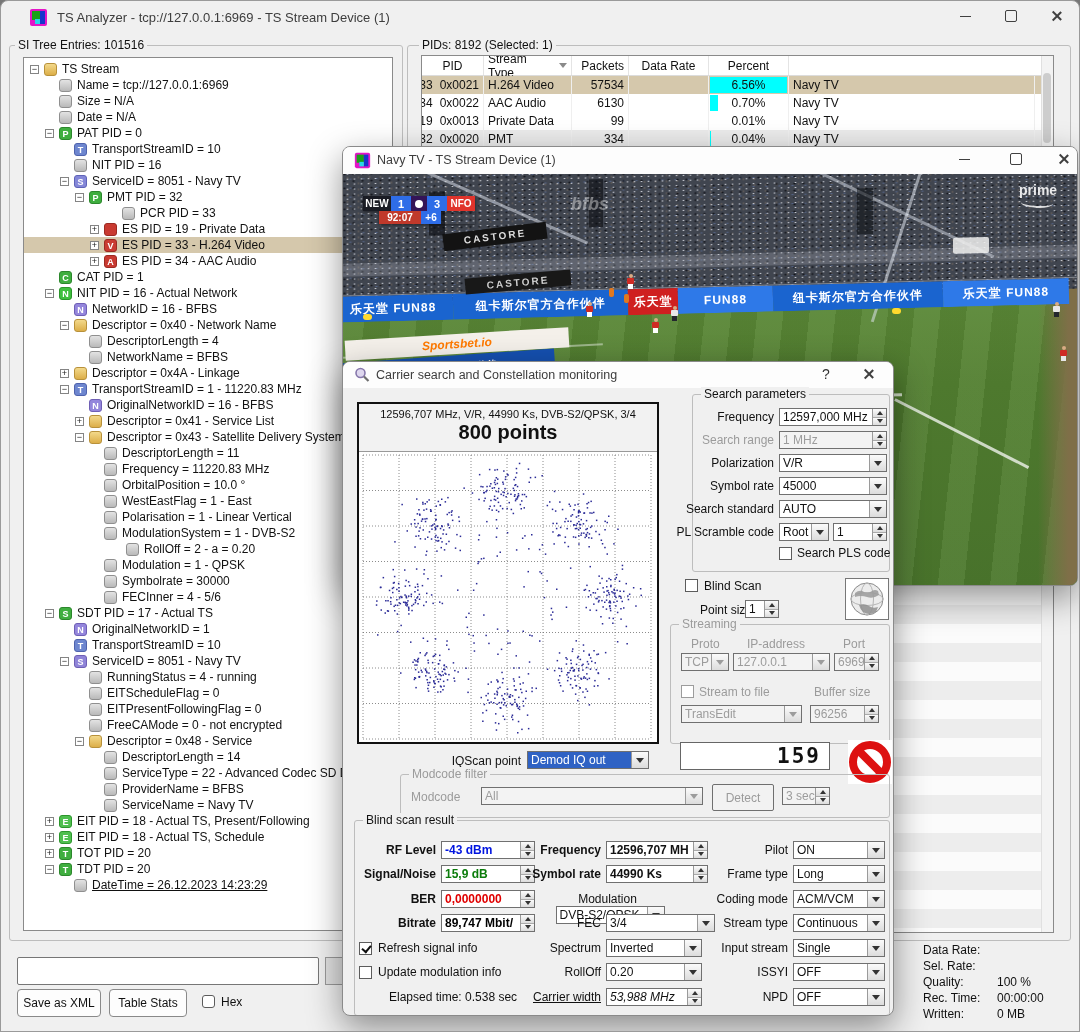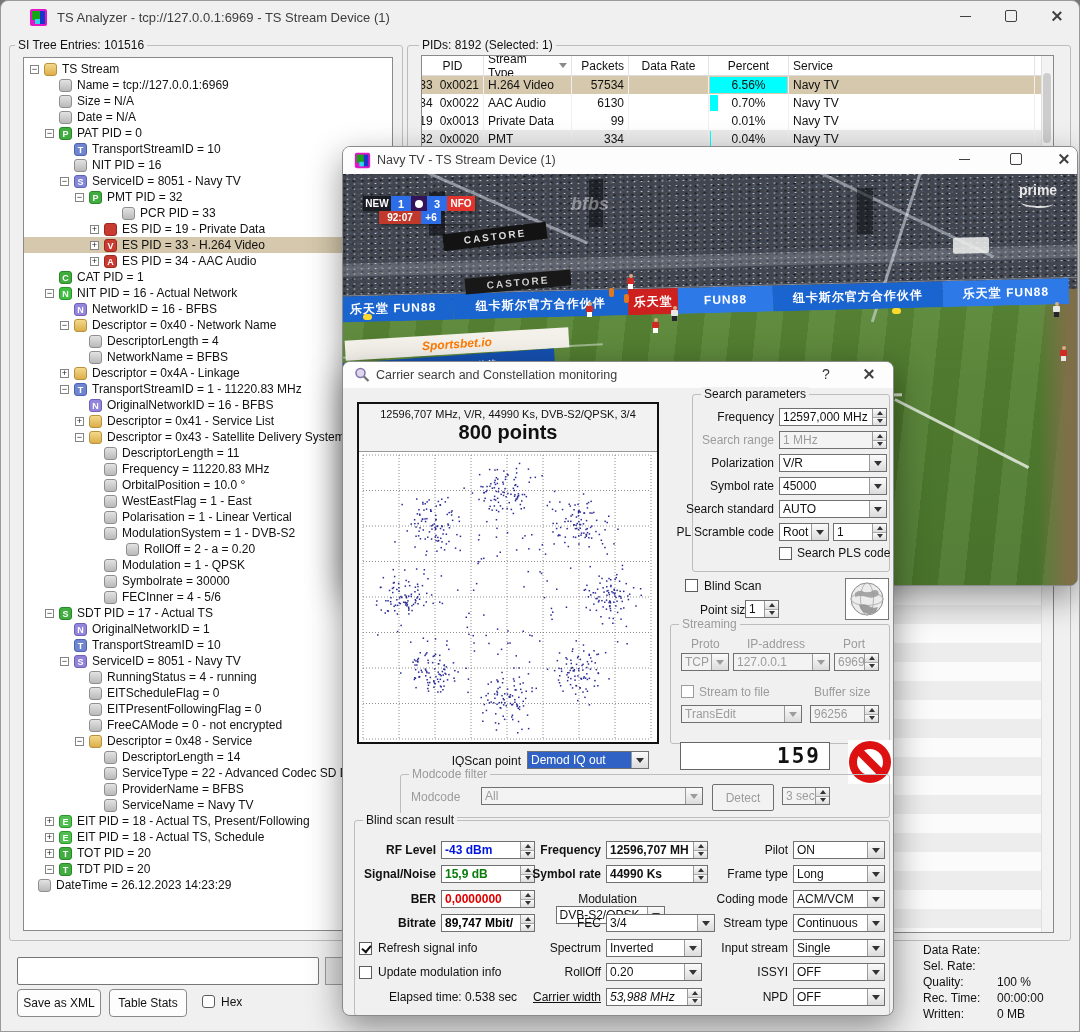--- a/index.html
+++ b/index.html
@@ -356,21 +356,21 @@
         <div class="trow" style="padding-left: 21px;">
           <span class="texp">+</span>
           <span class="ticon" style="background: rgb(63, 174, 63); border: 1px solid rgb(44, 135, 44);">T</span>
           <span class="tlab">TOT PID = 20</span>
         </div>
         <div class="trow" style="padding-left: 21px;">
           <span class="texp">−</span>
           <span class="ticon" style="background: rgb(63, 174, 63); border: 1px solid rgb(44, 135, 44);">T</span>
           <span class="tlab">TDT PID = 20</span>
         </div>
-        <div class="trow" style="">
+        <div class="trow" style="padding-left: 36px; text-decoration: underline;">
           <span class="texp ghost"></span>
           <span class="ticon" style="background: linear-gradient(rgb(227, 227, 227), rgb(185, 185, 185)); border: 1px solid rgb(143, 143, 143);"></span>
           <span class="tlab">DateTime = 26.12.2023 14:23:29</span>
         </div>
       </div>
   </div>
   <div class="abs" style="left:16px;top:956px;width:302px;height:28px;background:#fff;border:1px solid #767676;border-radius:2px;box-sizing:border-box;"></div>
   <div class="abs" style="left:324px;top:956px;width:18px;height:28px;background:#e1e1e1;border:1px solid #9a9a9a;box-sizing:border-box;"></div>
   <div class="btn" style="left:16px;top:988px;width:82px;height:26px;">
       <span>Save as XML</span>
@@ -396,23 +396,20 @@
             <span class="sortarr"></span>
           </div>
           <div class="thc" style="width: 57px; justify-content: flex-end;">
             <span>Packets</span>
           </div>
           <div class="thc" style="width: 80px; justify-content: center;">
             <span>Data Rate</span>
           </div>
           <div class="thc" style="width: 80px; justify-content: center;">
             <span>Percent</span>
-          </div>
-          <div class="thc" style="width: 246px; justify-content: flex-start;">
-            <span>Service</span>
           </div>
         </div>
       </div>
     <div id="pid-rows">
         <div class="trowp" style="left: 0px; top: 20px; width: 621px; background: rgb(213, 200, 172);">
           <div class="tdc" style="width: 62px; justify-content: flex-end;">
             <span>33</span>
             <span style="margin-left: 7px;">0x0021</span>
           </div>
           <div class="tdc" style="width: 88px;">H.264 Video</div>

